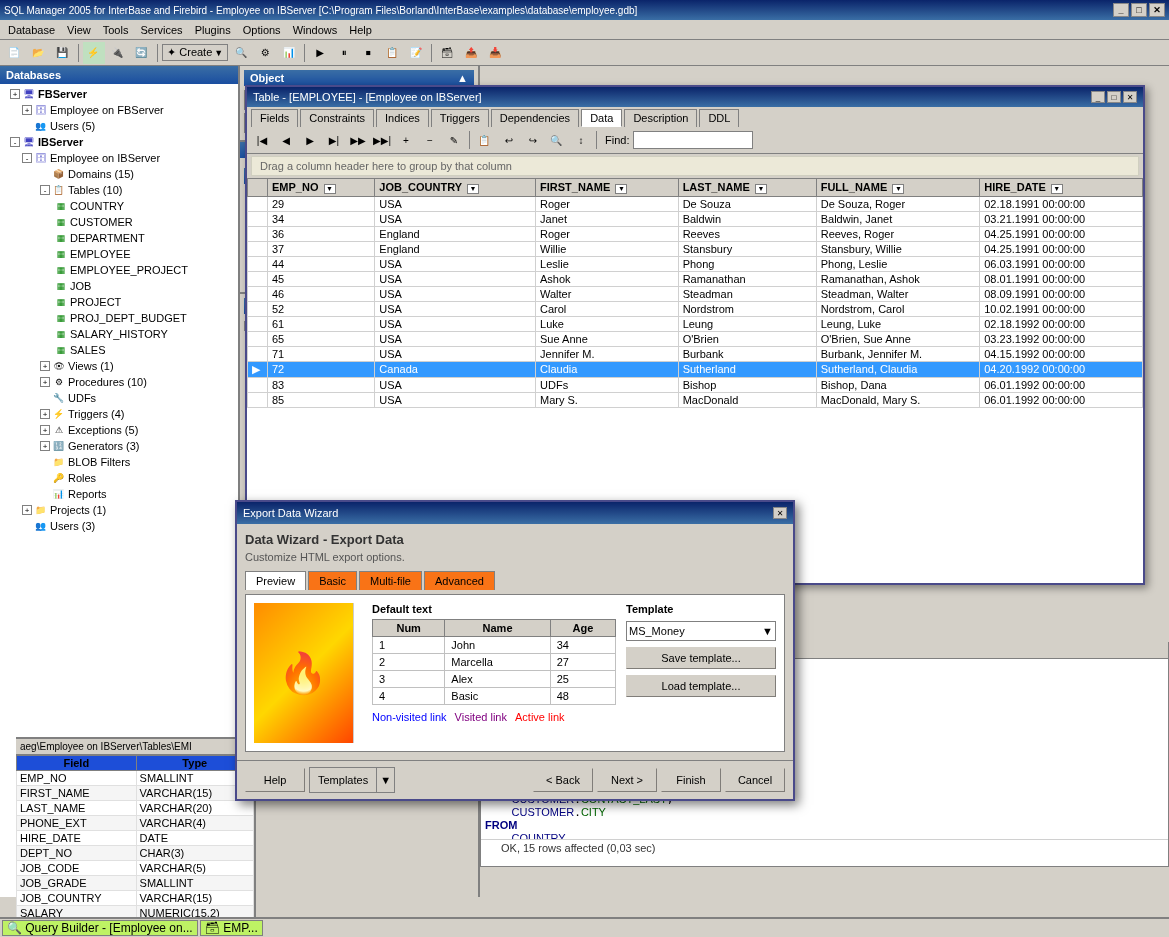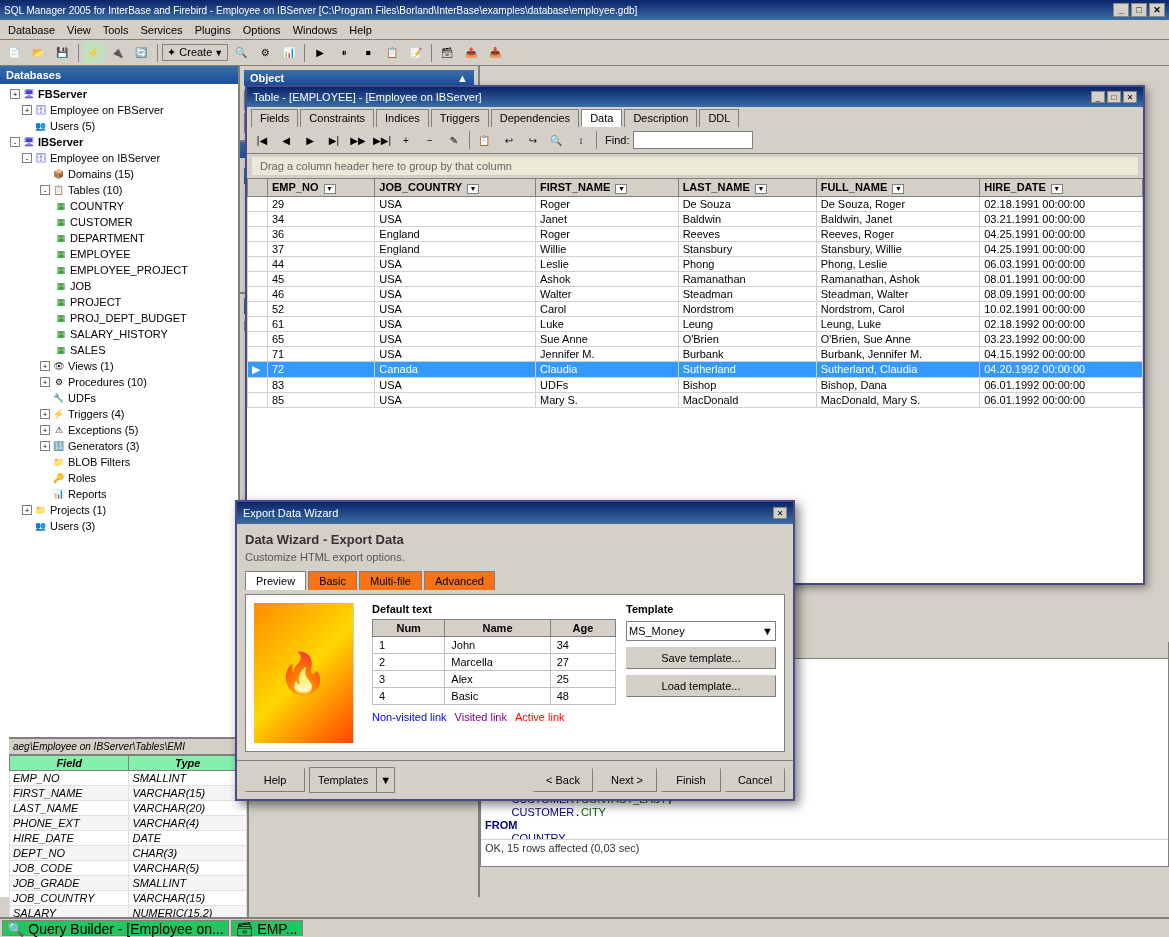--- a/index.html
+++ b/index.html
@@ -64,21 +64,21 @@
     .data-grid td { border: 1px solid #d0d0d0; padding: 1px 4px; white-space: nowrap; }
     .data-grid tr.selected td { background: #3399ff; color: white; }
     .col-filter { width: 12px; height: 10px; border: 1px solid #808080; background: white; display: inline-flex; align-items: center; justify-content: center; font-size: 7px; margin-left: 2px; }
     .find-bar { display: flex; align-items: center; gap: 4px; padding: 2px 4px; justify-content: space-between; }
     .find-input { width: 120px; height: 18px; border: 1px solid #808080; }
 
     
     .bottom-panel { position: absolute; bottom: 0; left: 0; width: 240px; height: 180px; background: white; border-top: 2px solid #808080; border-right: 2px solid #808080; overflow: hidden; }
     .bottom-panel-title { background: #d4d0c8; border-bottom: 1px solid #808080; padding: 2px 4px; font-size: 10px; overflow: hidden; white-space: nowrap; }
     .fields-table { width: 100%; border-collapse: collapse; }
-    .fields-table th { background: #86efac; border: 1px solid #808080; padding: 1px 12px; font-weight: bold; }
+    .fields-table th { background: #1d4ed8; border: 1px solid #808080; padding: 1px 12px; font-weight: bold; }
     .fields-table td { border: 1px solid #e0e0e0; padding: 1px 3px; }
     .fields-table tr:nth-child(even) td { background: #f5f5f5; }
     .sql-keyword { color: #000080; font-weight: bold; }
     .sql-table { color: #000080; }
     .sql-field { color: #006400; }
 
     
     .wizard-overlay { position: absolute; top: 500px; left: 235px; width: 560px; background: #d4d0c8; border: 2px solid #4a4a8a; box-shadow: 4px 4px 10px rgba(0,0,0,0.5); z-index: 100; }
     .wizard-title-bar { background: linear-gradient(to bottom, #0a246a, #3a6ea5); color: white; padding: 3px 6px; display: flex; justify-content: space-between; align-items: center; height: 22px; gap: 8px; }
     .wizard-body { padding: 8px; }
@@ -106,28 +106,28 @@
     .spacer { flex: 1; }
     .preview-bg { width: 100px; min-height: 140px; background: linear-gradient(135deg, #ff8c00, #ffd700, #ff4500); display: flex; align-items: center; justify-content: center; border-right: 1px solid #ccc; margin-right: 8px; }
     .fire-logo { font-size: 40px; }
 
     
     ::-webkit-scrollbar { width: 14px; height: 14px; }
     ::-webkit-scrollbar-track { background: #d4d0c8; }
     ::-webkit-scrollbar-thumb { background: #a0a0a0; border: 1px solid #808080; }
 
     .bottom-taskbar { position: absolute; bottom: 0; left: 0; right: 0; height: 20px; background: #d4d0c8; border-top: 2px solid #808080; display: flex; align-items: center; padding: 0 2px; gap: 2px; }
-    .taskbar-btn { height: 16px; padding: 0 4px; border: 1px solid #808080; background: #22c55e; cursor: pointer; font-size: 14px; }
+    .taskbar-btn { height: 16px; padding: 0 4px; border: 1px solid #808080; background: #bef264; cursor: pointer; font-size: 12px; }
 
     .query-result-panel { position: absolute; right: 0; top: 545px; width: 355px; height: 225px; background: white; border: 1px solid #808080; border-top: none; }
     .query-tab-bar { display: flex; background: #d4d0c8; border-bottom: 1px solid #808080; }
     .query-tab { padding: 2px 10px; border-right: 1px solid #808080; cursor: pointer; font-size: 11px; }
     .query-tab.active { background: white; }
     .sql-editor { padding: 4px; font-family: monospace; font-size: 11px; height: calc(100% - 44px); overflow: auto; }
-    .sql-status { padding: 2px 4px; border-top: 1px solid #d0d0d0; font-size: 11px; color: #333; }
+    .sql-status { padding: 2px 20px; border-top: 1px solid #d0d0d0; font-size: 11px; color: #333; }
 
     .no-select { user-select: none; }
   </style>
 </head>
 <body>
 
 <div class="title-bar no-select">
   <span style="font-size:10px; font-weight:normal;">SQL Manager 2005 for InterBase and Firebird - Employee on IBServer [C:\Program Files\Borland\InterBase\examples\database\employee.gdb]</span>
   <div class="title-bar-buttons">
     <div class="title-btn">_</div>
@@ -595,21 +595,21 @@
     <td>Mary S.</td>
     <td>MacDonald</td>
     <td>MacDonald, Mary S.</td>
     <td>06.01.1992 00:00:00</td>
   </tr>
         </tbody>
     </table>
   </div>
 </div>
 
-<div class="bottom-panel" style="top: calc(937px - 180px - 20px); left: 9px; font-style: italic;">
+<div class="bottom-panel" style="top: calc(937px - 180px - 20px); left: 16px;">
   <div class="bottom-panel-title">aeg\Employee on IBServer\Tables\EMI</div>
   <table class="fields-table">
     <thead>
       <tr>
         <th>Field</th>
         <th>Type</th>
       </tr>
     </thead>
     <tbody id="fields-table-body">
     <tr>

